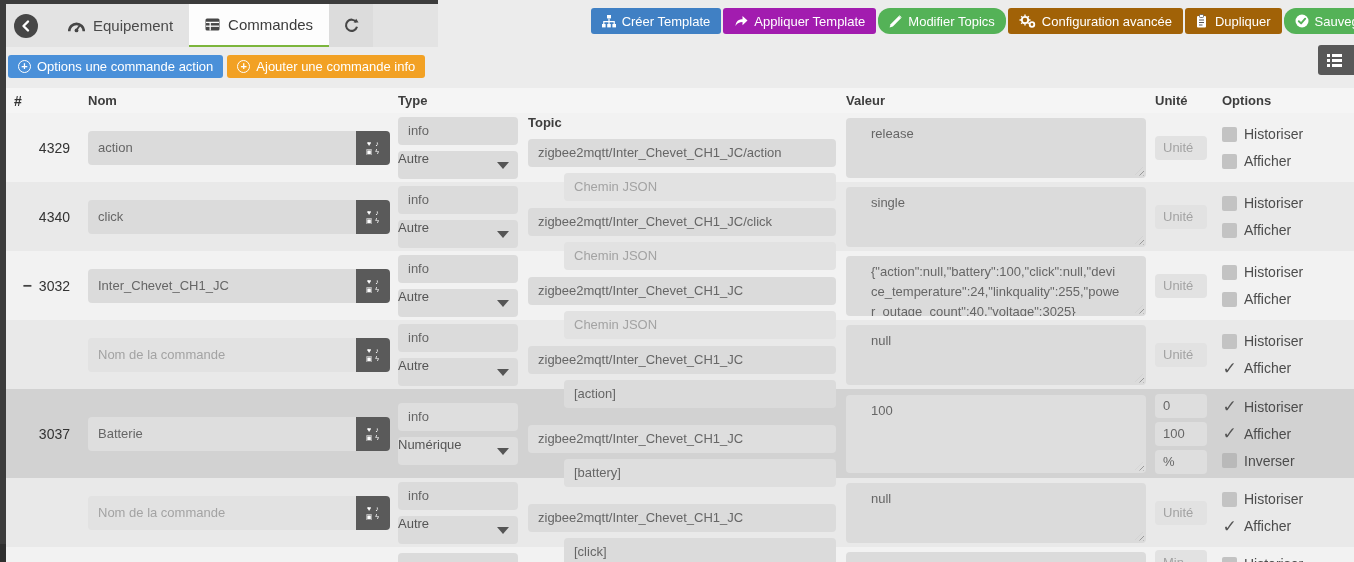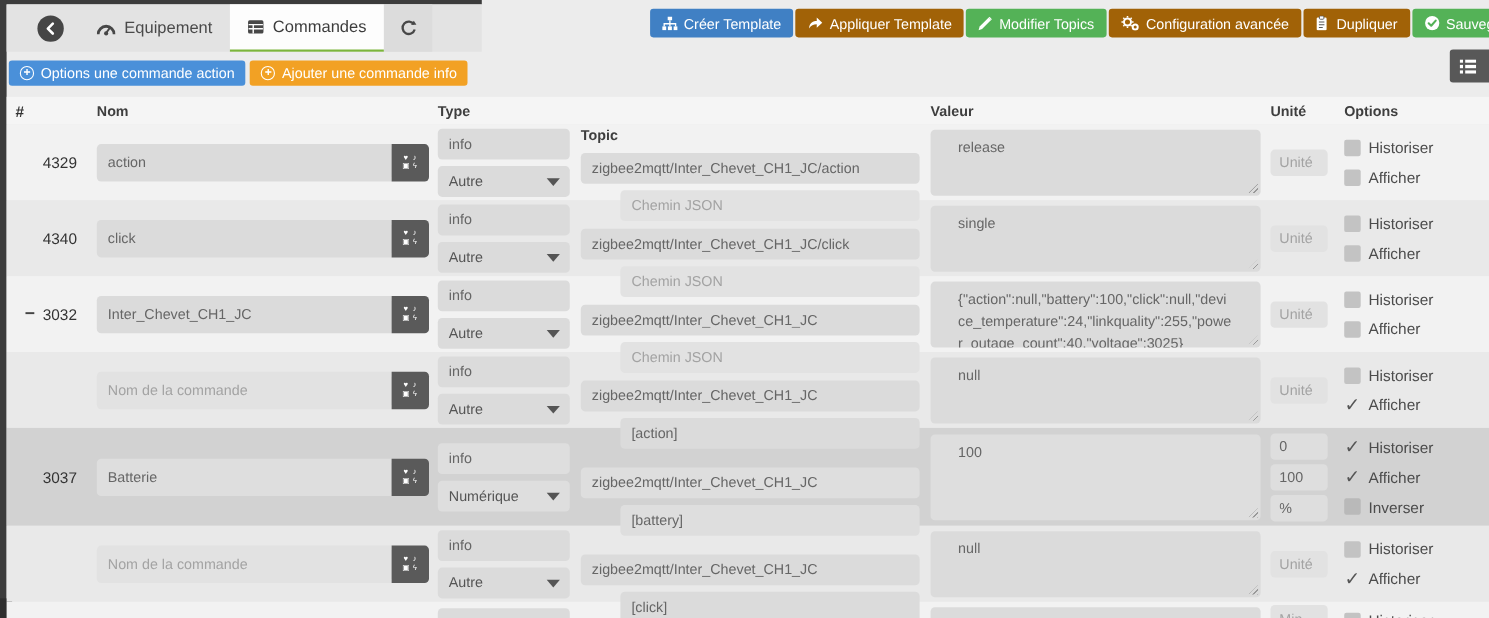--- a/index.html
+++ b/index.html
@@ -6,32 +6,32 @@
   html,body { background:#dcdcdc; }
   body { font-family:"Liberation Sans","DejaVu Sans",sans-serif; }
   .screen { position:relative; width:1354px; height:562px; background:#ececec; overflow:hidden; }
 
   
   .chrome-left { position:absolute; left:0; top:0; width:6px; height:562px; background:#3c3c3c; }
   .chrome-top { position:absolute; left:0; top:0; width:438px; height:4px; background:#3c3c3c; }
   .chrome-corner { position:absolute; left:0; top:544px; width:11px; height:18px; background:#2f2f2f; }
 
   
-  .tabstrip { position:absolute; left:6px; top:4px; width:432px; height:43px; background:#e3e3e3; display:flex; align-items:stretch;padding-left:20px; }
+  .tabstrip { position:absolute; left:6px; top:4px; width:432px; height:43px; background:#e3e3e3; display:flex; align-items:stretch; }
   .back-btn { width:24px; height:24px; border-radius:50%; background:#464646; align-self:center; margin:0 14px 0 8px; display:flex; align-items:center; justify-content:center; cursor:pointer; flex:none; }
   .tab { display:flex; align-items:center; gap:8px; padding:0 16px; font-size:15px; color:#4a4a4a; cursor:pointer; }
   .tab.active { background:#fdfdfd; border-bottom:2px solid #7cb53c; color:#3c3c3c; }
   .tab.icon-only { background:#dcdcdc; padding:0 14px; }
 
   
   .header-actions { position:absolute; top:8px; right:-46px; display:flex; gap:2px; }
   .hbtn { height:26px; display:flex; align-items:center; gap:6px; padding:0 11px; border:none; border-radius:3px; color:#fff; font-size:13px; font-family:inherit; cursor:pointer; white-space:nowrap; }
   .hbtn.blue { background:#4080c4; }
-  .hbtn.orange { background:#a16207; }
-  .hbtn.green { background:#54b257; }
+  .hbtn.orange { background:#a21caf; }
+  .hbtn.green { background:#54b257;border-radius:12px; }
   .hbtn.dark { background:#a16207; }
 
   
   .subbar { position:absolute; left:8px; top:55px; display:flex; gap:4px; }
   .abtn { height:23px; display:flex; align-items:center; gap:6px; padding:0 10px; border:none; border-radius:3px; color:#fff; font-size:13px; font-family:inherit; cursor:pointer; }
   .abtn.blue { background:#4a90d9; }
   .abtn.orange { background:#f2a124; }
   .plus-circle { width:13px; height:13px; border:1.4px solid #fff; border-radius:50%; display:flex; align-items:center; justify-content:center; font-size:11px; line-height:1; font-weight:bold; flex:none; }
   .list-toggle { position:absolute; top:45px; right:-8px; width:44px; height:30px; background:#585858; border:none; border-radius:3px; display:flex; align-items:center; justify-content:flex-start; padding-left:9px; cursor:pointer; }
 
@@ -62,21 +62,21 @@
   .inp { height:28px; width:100%; border:none; border-radius:4px; background:#dbdbdb; color:#666; font-size:13px; font-family:inherit; padding:0 10px; outline:none; }
   .inp::placeholder { color:#a3a3a3; opacity:1; }
   .inp.ghost { background:#e2e2e2; color:#8f8f8f; }
   .row.selected .inp { background:#dedede; }
   .name-inp { height:34px; border-radius:4px 0 0 4px; }
   .sub-inp { width:272px; margin-left:36px; }
 
   .cfg-btn { width:34px; height:34px; flex:none; background:#5a5a5a; border:none; border-radius:0 4px 4px 0; cursor:pointer; display:flex; align-items:center; justify-content:center; }
   .mini-icons { display:grid; grid-template-columns:8px 8px; grid-auto-rows:8px; color:#fff; font-size:7px; line-height:8px; text-align:center; }
 
-  .sel { position:relative; height:28px; width:100%; background:#dbdbdb; border-radius:4px; color:#555; font-size:13px; display:flex; align-items:center; padding:0 10px; cursor:pointer; }
+  .sel { position:relative; height:28px; width:100%; background:#dbdbdb; border-radius:4px; color:#555; font-size:13px; display:flex; align-items:flex-start; padding:0 0; cursor:pointer; }
   .row.selected .sel { background:#dedede; }
   .caret { position:absolute; right:9px; top:11px; width:0; height:0; border-left:6px solid transparent; border-right:6px solid transparent; border-top:7px solid #555; }
 
   .ta { position:relative; width:100%; background:#dbdbdb; border-radius:4px; color:#666; font-size:13px; line-height:1.55; padding:6px 25px; overflow:hidden; word-break:break-all; cursor:text; }
   .row.selected .ta { background:#dedede; }
   .grip { position:absolute; right:2px; bottom:2px; width:9px; height:9px; background:repeating-linear-gradient(-45deg,#999 0 1px,transparent 1px 3.2px); clip-path:polygon(100% 0,100% 100%,0 100%); }
 
   .unit-inp { height:24px; padding:0 8px; }
   .opt-line { display:flex; align-items:center; gap:7px; height:26px; cursor:pointer; }
   .cb { width:15px; height:15px; border-radius:2px; background:#c3c3c3; flex:none; display:flex; align-items:center; justify-content:center; }

